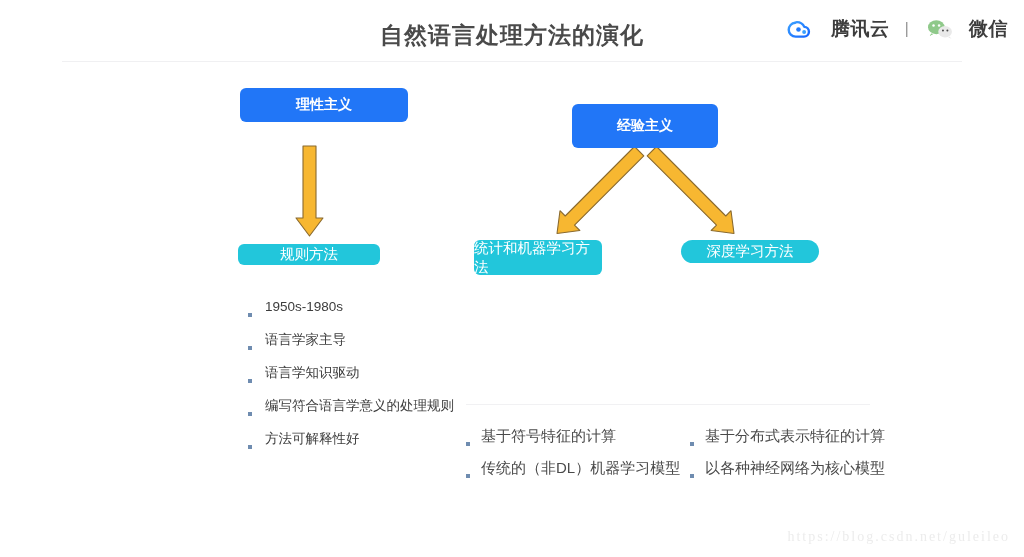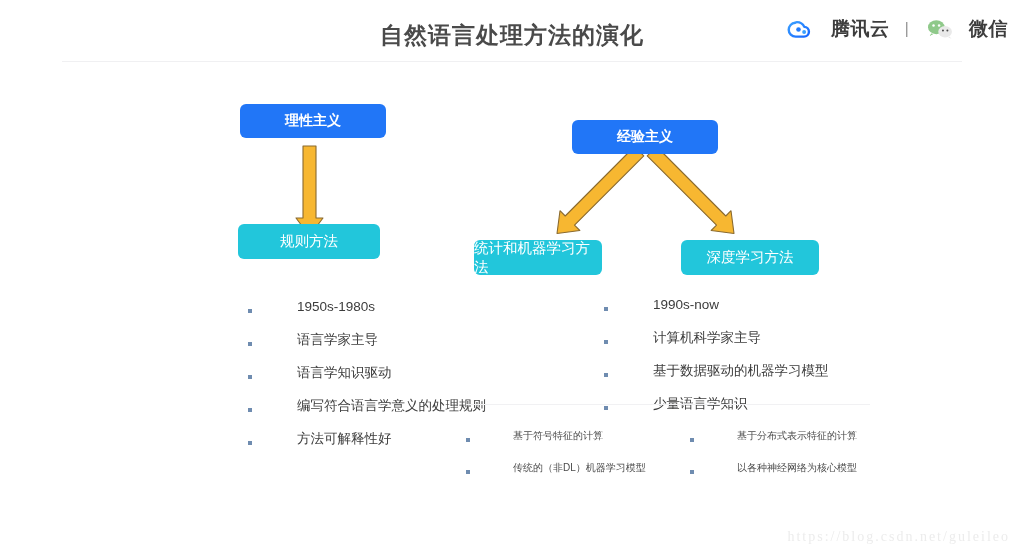--- a/index.html
+++ b/index.html
@@ -45,51 +45,50 @@
     position:absolute;
     display:flex;align-items:center;justify-content:center;
     border-radius:6px;
     color:#ffffff;
     font-weight:bold;
     box-sizing:border-box;
   }
   .box.blue{background:#2176f7;font-size:14px;}
   .box.teal{background:#22c6db;font-size:14.5px;font-weight:normal;color:#ffffff;}
 
-  #box-rationalism{left:240px;top:104px;width:146px;height:34px;}
-  #box-empiricism{left:572px;top:120px;width:146px;height:34px;}
-  #box-rule-method{left:238px;top:224px;width:142px;height:35px;}
+  #box-rationalism{left:240px;top:88px;width:168px;height:34px;}
+  #box-empiricism{left:572px;top:104px;width:146px;height:44px;}
+  #box-rule-method{left:238px;top:244px;width:142px;height:21px;}
   #box-statistical{left:474px;top:240px;width:128px;height:35px;}
-  #box-deeplearning{left:681px;top:240px;width:138px;height:35px;}
+  #box-deeplearning{left:681px;top:240px;width:138px;height:23px;border-radius:12px;}
 
   
   .arrows{position:absolute;left:0;top:0;width:1024px;height:557px;pointer-events:none;}
 
   
   .bullets{position:absolute;}
   .bullet-row{
-    display:flex;align-items:center;
+    display:flex;align-items:flex-end;
     margin-bottom:12px;
-    gap:32px;
   }
   .bullet-dot{
     width:4px;height:4px;background:#6f8cb0;
     margin-top:9px;margin-right:13px;flex:0 0 auto;
   }
   .bullet-text{
     font-size:13.5px;color:#3c3c3c;line-height:21px;white-space:nowrap;
   }
 
   #list-left{left:248px;top:296px;}
   #list-right-top{left:604px;top:294px;}
   #list-bottom-a{left:466px;top:425px;}
   #list-bottom-b{left:690px;top:425px;}
 
   #list-bottom-a .bullet-row,#list-bottom-b .bullet-row{margin-bottom:11px;}
-  #list-bottom-a .bullet-text,#list-bottom-b .bullet-text{font-size:10px;color:#4a4a4a;}
+  #list-bottom-a .bullet-text,#list-bottom-b .bullet-text{font-size:15px;color:#4a4a4a;}
   #list-bottom-a .bullet-dot,#list-bottom-b .bullet-dot{margin-top:8px;margin-right:11px;}
 
   .divider{
     position:absolute;left:466px;top:404px;width:404px;height:1px;
     background:#f1f1f3;
   }
 
   
   .watermark{
     position:absolute;right:14px;bottom:12px;
@@ -176,38 +175,20 @@
     <div class="bullet-row">
       <span class="bullet-dot"></span>
       <span class="bullet-text">编写符合语言学意义的处理规则</span>
     </div>
     <div class="bullet-row">
       <span class="bullet-dot"></span>
       <span class="bullet-text">方法可解释性好</span>
     </div>
   </div>
 
-  <div class="bullets" id="list-right-top">
-    <div class="bullet-row">
-      <span class="bullet-dot"></span>
-      <span class="bullet-text">1990s-now</span>
-    </div>
-    <div class="bullet-row">
-      <span class="bullet-dot"></span>
-      <span class="bullet-text">计算机科学家主导</span>
-    </div>
-    <div class="bullet-row">
-      <span class="bullet-dot"></span>
-      <span class="bullet-text">基于数据驱动的机器学习模型</span>
-    </div>
-    <div class="bullet-row">
-      <span class="bullet-dot"></span>
-      <span class="bullet-text">少量语言学知识</span>
-    </div>
-  </div>
 
   <div class="divider"></div>
 
   <div class="bullets" id="list-bottom-a">
     <div class="bullet-row">
       <span class="bullet-dot"></span>
       <span class="bullet-text">基于符号特征的计算</span>
     </div>
     <div class="bullet-row">
       <span class="bullet-dot"></span>

